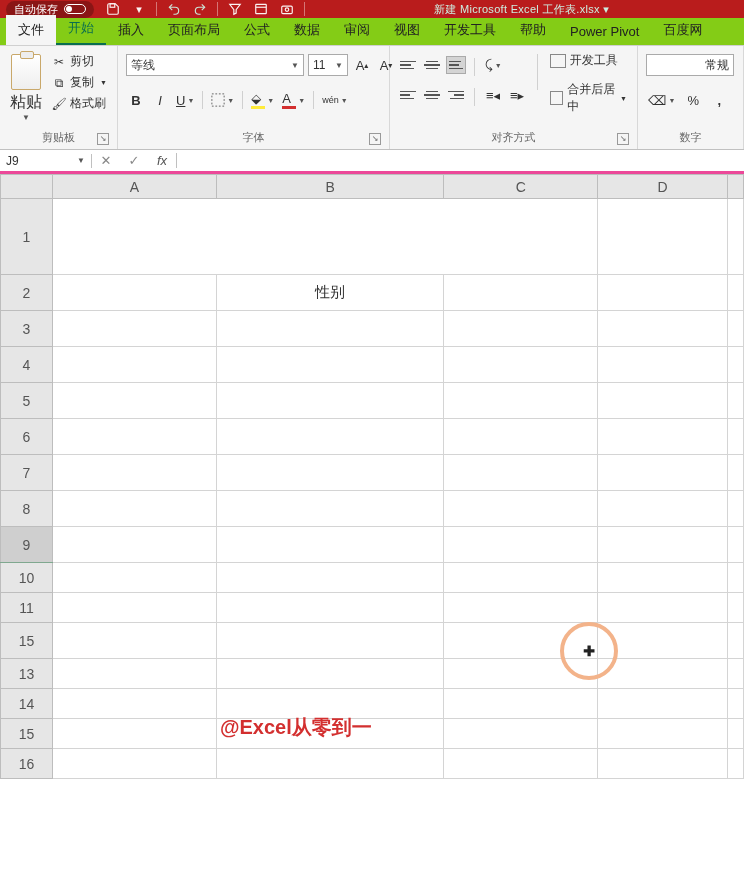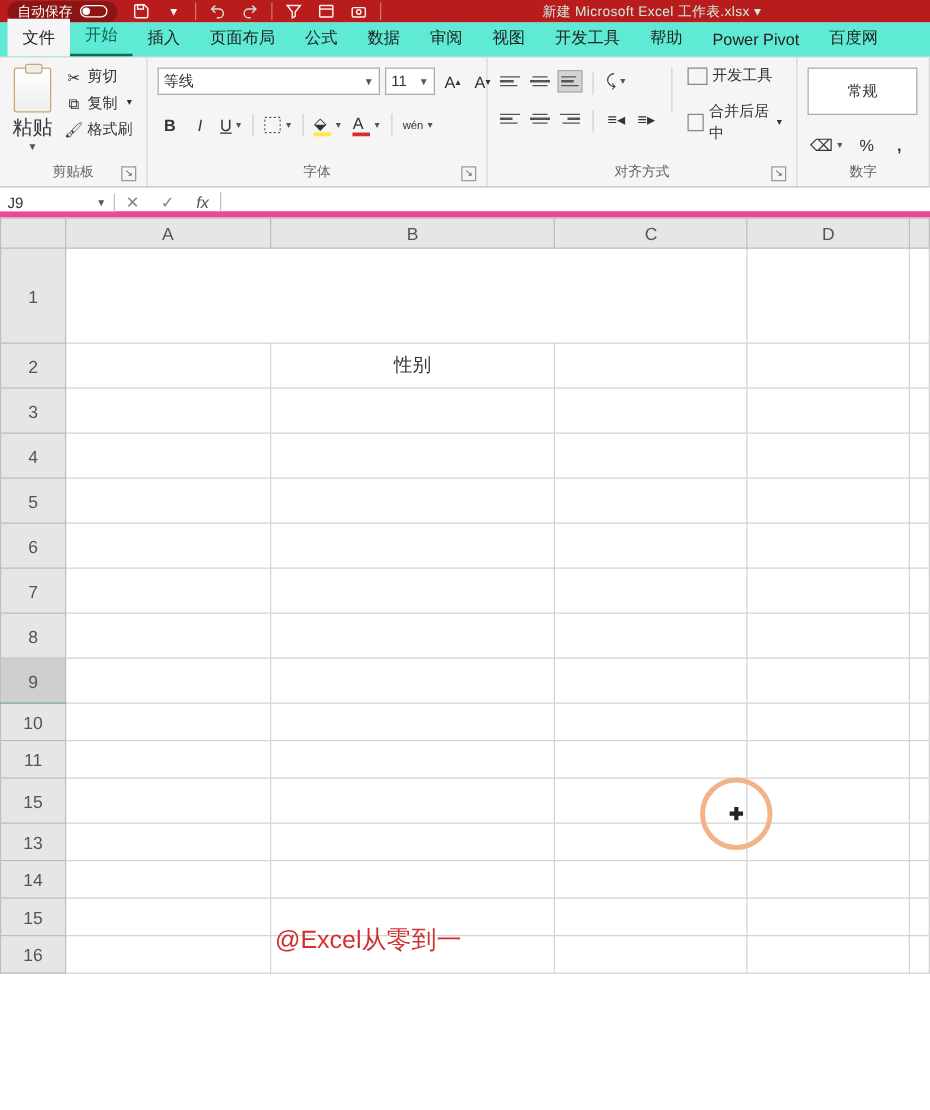--- a/index.html
+++ b/index.html
@@ -9,21 +9,21 @@
   .titlebar { height: 18px; background: #b91c1c; display: flex; align-items: center; color: #fff; padding: 0 6px; overflow:hidden;}
   .titlebar .autosave { background: rgba(0,0,0,.25); border-radius: 10px; padding: 1px 8px; display: flex; align-items: center; gap: 6px; font-size: 11px; margin-right:10px;}
   .titlebar .autosave .pill { width: 22px; height: 10px; border:1px solid #fff; border-radius: 6px; position: relative; }
   .titlebar .autosave .pill::after { content:""; position:absolute; width:6px; height:6px; background:#fff; border-radius:50%; top:1px; left:1px;}
   .qat { display:flex; gap:8px; align-items:center; }
   .qat .qbtn { width:18px; height:16px; display:flex; align-items:center; justify-content:center; color:#fff; font-size:11px; opacity:.95;}
   .qat .sep { width:1px; height:14px; background:rgba(255,255,255,.4);}
   .titlebar .doctitle { flex:1; text-align:center; color:#cdeee1; font-size:11px; letter-spacing:.3px;}
 
   
-  .tabs { height: 28px; background: #5eead4; border-bottom: 1px solid #d0d0d0; display:flex; align-items:flex-end; padding: 0 6px; gap: 0; }
+  .tabs { height: 28px; background: #84cc16; border-bottom: 1px solid #d0d0d0; display:flex; align-items:flex-end; padding: 0 6px; gap: 0; }
   .tab { padding: 6px 12px 6px; font-size: 13px; color:#222; cursor:pointer; }
   .tab.active { color:#0a6e4f; border-bottom: 2px solid #0a6e4f; font-weight:500; }
   .tab.file { background:#f5f5f5; color:#222; }
 
   
   .ribbon { height: 104px; background:#f5f5f5; border-bottom:1px solid #c0c0c0; display:flex; }
   .group { border-right:1px solid #d8d8d8; padding:4px 8px 2px; display:flex; flex-direction:column; justify-content:space-between; }
   .group .gcontent { display:flex; gap:6px; align-items:flex-start; flex:1; }
   .group .glabel { text-align:center; font-size:11px; color:#666; padding:2px 0; position:relative; }
   .group .glabel .launcher { position:absolute; right:0; bottom:2px; width:12px; height:12px; border:1px solid #999; font-size:8px; line-height:10px; color:#666; }
@@ -55,46 +55,46 @@
   .aligngrp .toprow,.aligngrp .botrow{display:flex;gap:4px;align-items:center;margin-top:4px;}
   .aligngrp .botrow{margin-top:8px;}
   .abtn{width:20px;height:18px;display:flex;flex-direction:column;justify-content:center;gap:2px;padding:2px;}
   .abtn span{height:1.5px;background:#555;display:block;}
   .abtn.sel{background:#d4d4d4;border:1px solid #aaa;}
   .vsep{width:1px;height:36px;background:#d0d0d0;margin:4px 4px 0;}
   .wrapmerge .row{display:flex;align-items:center;gap:4px;font-size:12px;padding:2px;}
   .smic{width:16px;height:14px;border:1px solid #888;display:inline-block;position:relative;}
 
   
-  .numgrp .numbox{width:88px;height:38px;border:1px solid #aaa;background:#fff;display:flex;align-items:center;justify-content:center;padding:0 4px;font-size:12px;margin-top:4px;}
+  .numgrp .numbox{width:88px;height:22px;border:1px solid #aaa;background:#fff;display:flex;align-items:center;justify-content:flex-end;padding:0 4px;font-size:12px;margin-top:4px;}
   .numgrp .botrow{display:flex;gap:6px;margin-top:8px;align-items:center;}
 
   
-  .fxrow{height:24px;border-bottom:5px solid #ec4899;display:flex;align-items:flex-end;}
+  .fxrow{height:24px;border-bottom:3px solid #ec4899;display:flex;align-items:center;}
   .namebox{width:92px;border-right:1px solid #c0c0c0;display:flex;align-items:center;padding:0 6px;justify-content:space-between;background:#fff;font-size:12px;}
   .namebox .dd{font-size:8px;color:#555;}
   .fxbtns{display:flex;align-items:center;border-right:1px solid #c0c0c0;}
   .fxbtns .b{width:28px;color:#888;display:flex;align-items:center;justify-content:center;font-size:13px;}
   .fxbtns .fx{font-style:italic;color:#555;}
   .fxinput{flex:1;background:#fff;}
 
   
   .gridwrap{position:relative;height:714px;overflow:hidden;}
   table.sheet{border-collapse:collapse;table-layout:fixed;}
   .colhead th,.selall{background:#e6e6e6;border:1px solid #bdbdbd;font-weight:normal;color:#555;font-size:14px;height:24px;}
   .selall{width:52px;background:linear-gradient(135deg,#e6e6e6 50%,#bdbdbd 50.5%,#bdbdbd 55%,#e6e6e6 55.5%) ;}
   .colA{width:164px;} .colB{width:228px;} .colC{width:154px;} .colD{width:130px;} .colE{width:16px;}
   .rowhead{background:#e6e6e6;border:1px solid #bdbdbd;text-align:center;color:#555;font-size:14px;}
   td.cell{border:1px solid #d4d4d4;background:#fff;height:36px;font-size:15px;padding:0 4px;}
   tr.r1 td.cell{height:76px;}
   .merged-title{background:#ee8b34;color:#fff;text-align:center;font-size:26px;letter-spacing:2px;}
   .gender{text-align:center;font-size:22px;}
   tr.short td.cell{height:30px;}
   tr.r9 .rowhead{background:#cfcfcf;border-top:1px solid #7fa88f;border-bottom:1px solid #7fa88f;}
-  .watermark{position:absolute;left:220px;top:540px;color:#d32f2f;font-weight:normal;font-size:20px;pointer-events:none;margin-top:24px;}
+  .watermark{position:absolute;left:220px;top:540px;color:#d32f2f;font-weight:bold;font-size:20px;pointer-events:none;}
 
   .cursor-ring{position:absolute;width:58px;height:58px;border:4px solid #f3b38a;border-radius:50%;left:560px;top:448px;display:flex;align-items:center;justify-content:center;pointer-events:none;}
   .cursor-ring .plus{font-size:14px;color:#222;font-weight:bold;}
 
   svg{display:block;}
 </style>
 </head>
 <body>
 
 <div class="titlebar">

